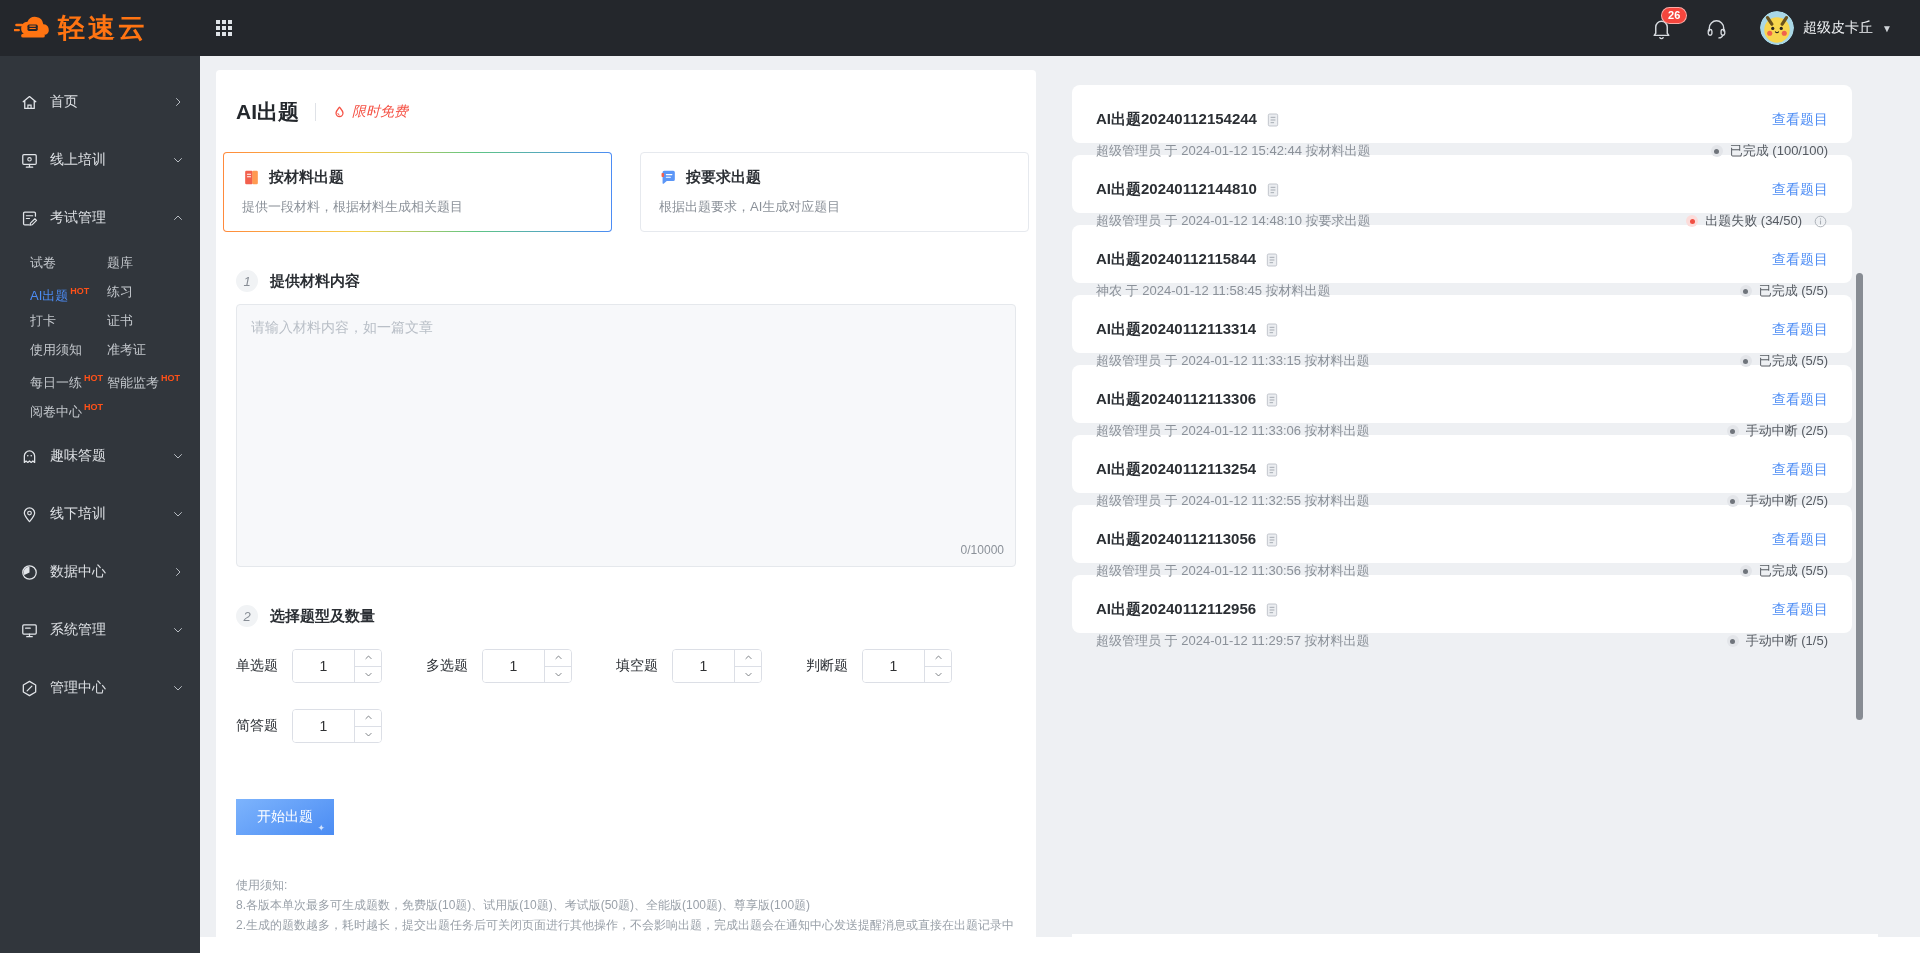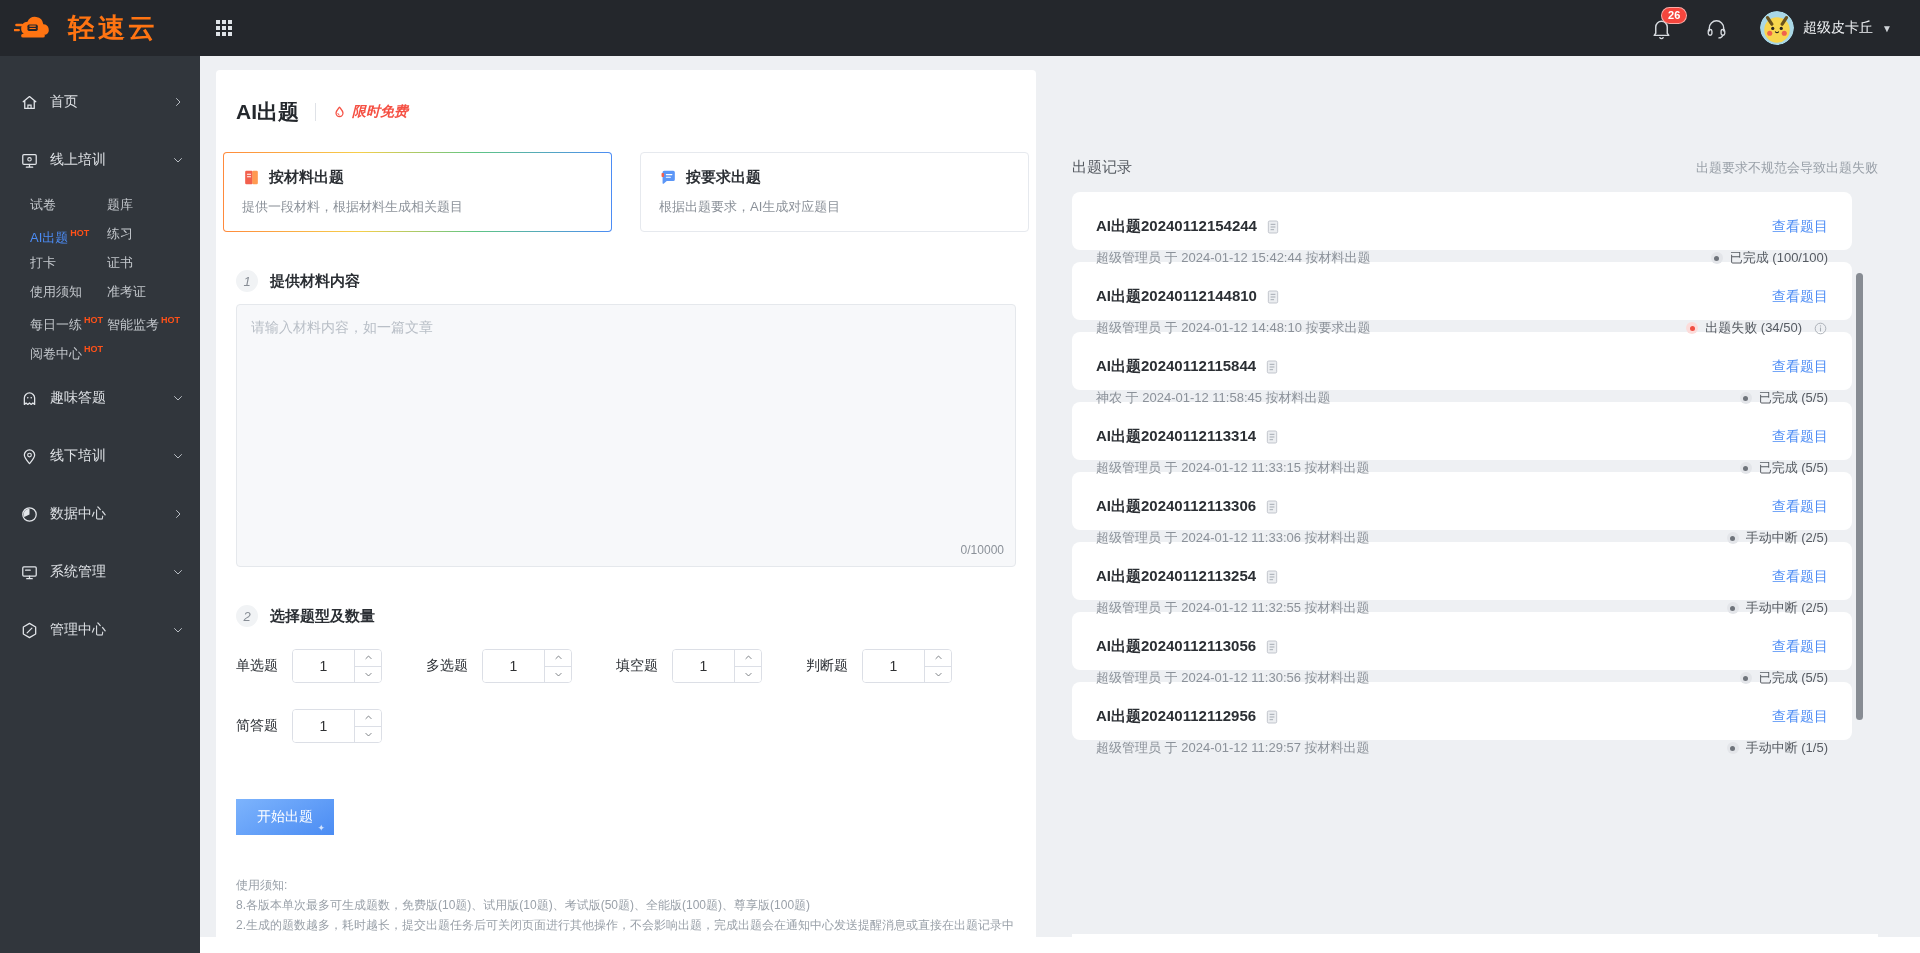--- a/index.html
+++ b/index.html
@@ -1,21 +1,21 @@
 <!DOCTYPE html>
 <html><head>
 <meta charset="utf-8">
 <style>
   html,body{margin:0;padding:0}
   body{width:1920px;height:953px;position:relative;overflow:hidden;background:#eef0f3;
        font-family:"Liberation Sans","DejaVu Sans",sans-serif;}
   svg{display:block}
   
   .topbar{position:absolute;top:0;left:0;right:0;height:56px;background:#24272c;display:flex;align-items:center;z-index:30}
-  .logo-area{width:200px;box-sizing:border-box;padding-left:14px;display:flex;align-items:center;gap:16px}
+  .logo-area{width:200px;box-sizing:border-box;padding-left:14px;display:flex;align-items:center;gap:6px}
   .logo-text{color:#ff7412;font-size:27px;font-weight:800;letter-spacing:3px;white-space:nowrap}
   .grid-icon{margin-left:16px;display:grid;grid-template-columns:repeat(3,4px);grid-gap:2px;cursor:pointer}
   .grid-icon span{width:4px;height:4px;background:#dfe3e8}
   .top-right{margin-left:auto;display:flex;align-items:center;gap:32px;padding-right:28px}
   .bell-wrap{position:relative;color:#d7dbe0;cursor:pointer}
   .badge{position:absolute;top:-10px;left:11px;background:#f5453d;color:#fff;font-size:11px;line-height:13px;
          padding:1px 6px;border-radius:9px;border:1px solid rgba(255,255,255,.55);font-weight:700}
   .headset{color:#d7dbe0;cursor:pointer}
   .user-group{display:flex;align-items:center;gap:9px;cursor:pointer}
   .avatar{width:34px;height:34px;border-radius:50%;overflow:hidden;flex:none}
@@ -35,21 +35,21 @@
   .submenu{margin:-4px 0 10px 30px;display:grid;grid-template-columns:77px auto;font-size:13px;color:#c3c7cc}
   .submenu .sub{line-height:29px;height:29px;white-space:nowrap;cursor:pointer}
   .submenu .sub.active{color:#4c8cf5}
   .hot{color:#ff5118;font-size:9px;vertical-align:6px;margin-left:2px;font-weight:700}
   
   .main{position:absolute;left:200px;top:56px;right:0;bottom:0;background:#eef0f3}
   .left-panel{position:absolute;left:16px;top:14px;width:820px;bottom:0;background:#fff;border-radius:4px 4px 0 0;box-sizing:border-box}
   .panel-header{display:flex;align-items:center;padding:28px 20px 0}
   .page-title{font-size:21px;color:#24282d;font-weight:600}
   .v-div{width:1px;height:18px;background:#dfe2e7;margin:0 16px}
-  .badge-free{display:flex;align-items:center;gap:5px;color:#f55043;font-size:14px;font-weight:700;font-style:italic}
+  .badge-free{display:flex;align-items:center;gap:5px;color:#f55043;font-size:14px;font-weight:400;font-style:italic}
   .tabs{display:flex;gap:28px;margin:26px 7px 0}
   .tab-card{flex:1;height:80px;border:1px solid #e6e9ee;border-radius:4px;padding:15px 18px;box-sizing:border-box;background:#fff;cursor:pointer}
   .tab-card.selected{border:1px solid transparent;
       background:linear-gradient(#fff,#fff) padding-box,
                  linear-gradient(90deg,#ff8a3c 0%,#f6cf4b 35%,#5ec584 65%,#4c8cf5 100%) border-box}
   .tab-title{display:flex;align-items:center;gap:8px;font-size:15px;font-weight:600;color:#2b2f34}
   .tab-ic{width:19px;height:19px;flex:none}
   .tab-desc{margin-top:11px;font-size:13px;color:#8b9199}
   .step-label{display:flex;align-items:center;gap:12px;margin:38px 20px 0;font-size:15px;font-weight:600;color:#2b2f34}
   .step-num{width:22px;height:22px;border-radius:50%;background:#f1f3f5;color:#878d95;font-size:13px;font-style:italic;
@@ -192,20 +192,35 @@
           <circle cx="12" cy="10.5" r="2.2" stroke="currentColor" stroke-width="1.4" fill="none"></circle>
         </svg>
       </span>
       <span class="lbl">线上培训</span>
       <span class="chev down">
         <svg viewBox="0 0 24 24">
           <path d="M9 5 l7 7 -7 7" stroke="currentColor" stroke-width="2" fill="none" stroke-linecap="round" stroke-linejoin="round"></path>
         </svg>
       </span>
     </div>
+    <div class="side-item">
+      <span class="ic">
+        <svg viewBox="0 0 24 24">
+          <path d="M19.5 9 V5.5 A1.5 1.5 0 0 0 18 4 H6 A1.5 1.5 0 0 0 4.5 5.5 v13 A1.5 1.5 0 0 0 6 20 h5.5" stroke="currentColor" stroke-width="1.6" fill="none" stroke-linecap="round"></path>
+          <path d="M8 8.5 h8 M8 12 h4" stroke="currentColor" stroke-width="1.5" stroke-linecap="round"></path>
+          <path d="M18.8 12.3 l2.1 2.1 -5.6 5.6 -2.7 0.6 0.6 -2.7 z" stroke="currentColor" stroke-width="1.4" fill="none" stroke-linejoin="round"></path>
+        </svg>
+      </span>
+      <span class="lbl">考试管理</span>
+      <span class="chev up">
+        <svg viewBox="0 0 24 24">
+          <path d="M9 5 l7 7 -7 7" stroke="currentColor" stroke-width="2" fill="none" stroke-linecap="round" stroke-linejoin="round"></path>
+        </svg>
+      </span>
+    </div>
     <div class="submenu">
       <span class="sub">试卷</span>
       <span class="sub">题库</span>
       <span class="sub active">AI出题<sup class="hot">HOT</sup></span>
       <span class="sub">练习</span>
       <span class="sub">打卡</span>
       <span class="sub">证书</span>
       <span class="sub">使用须知</span>
       <span class="sub">准考证</span>
       <span class="sub">每日一练<sup class="hot">HOT</sup></span>
@@ -446,24 +461,20 @@
     <button class="submit-btn">开始出题</button>
 
     <div class="notes" id="usage-notes">
         <div>使用须知:</div>
         <div>8.各版本单次最多可生成题数，免费版(10题)、试用版(10题)、考试版(50题)、全能版(100题)、尊享版(100题)</div>
         <div>2.生成的题数越多，耗时越长，提交出题任务后可关闭页面进行其他操作，不会影响出题，完成出题会在通知中心发送提醒消息或直接在出题记录中查看</div>
       </div>
   </div>
 
   <div class="right-section">
-    <div class="records-header">
-      <span class="records-title">出题记录</span>
-      <span class="records-hint">出题要求不规范会导致出题失败</span>
-    </div>
     <div class="records-viewport" id="records-list">
         <div class="record-card">
           <div class="record-top">
             <span class="record-name">AI出题20240112154244</span>
             <span class="doc-ic">
               <svg viewBox="0 0 24 24">
                 <rect x="5" y="3" width="14" height="18" rx="2" fill="#eceef1" stroke="#b9bec6" stroke-width="1.3"></rect>
                 <path d="M9 8 h6 M9 12 h6 M9 16 h4" stroke="#9aa1a9" stroke-width="1.3" stroke-linecap="round"></path>
               </svg>
             </span>

